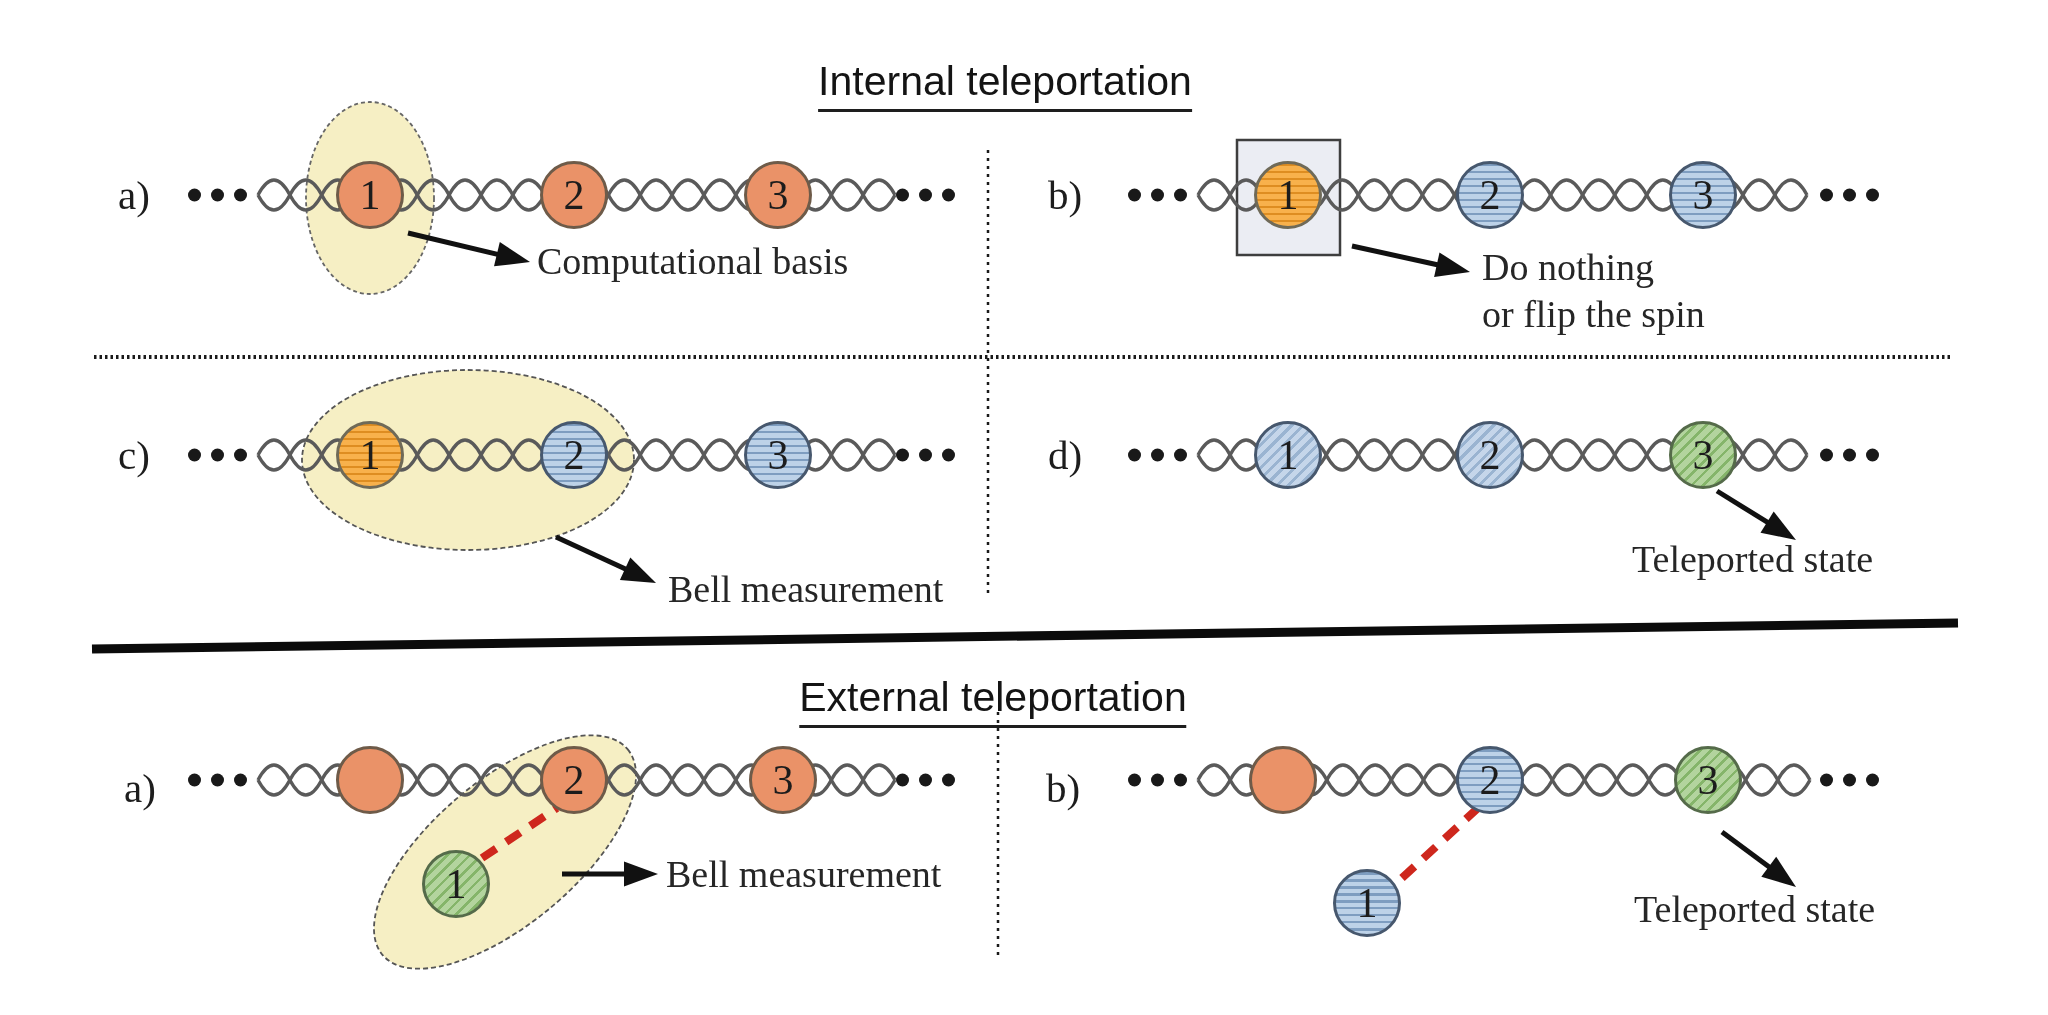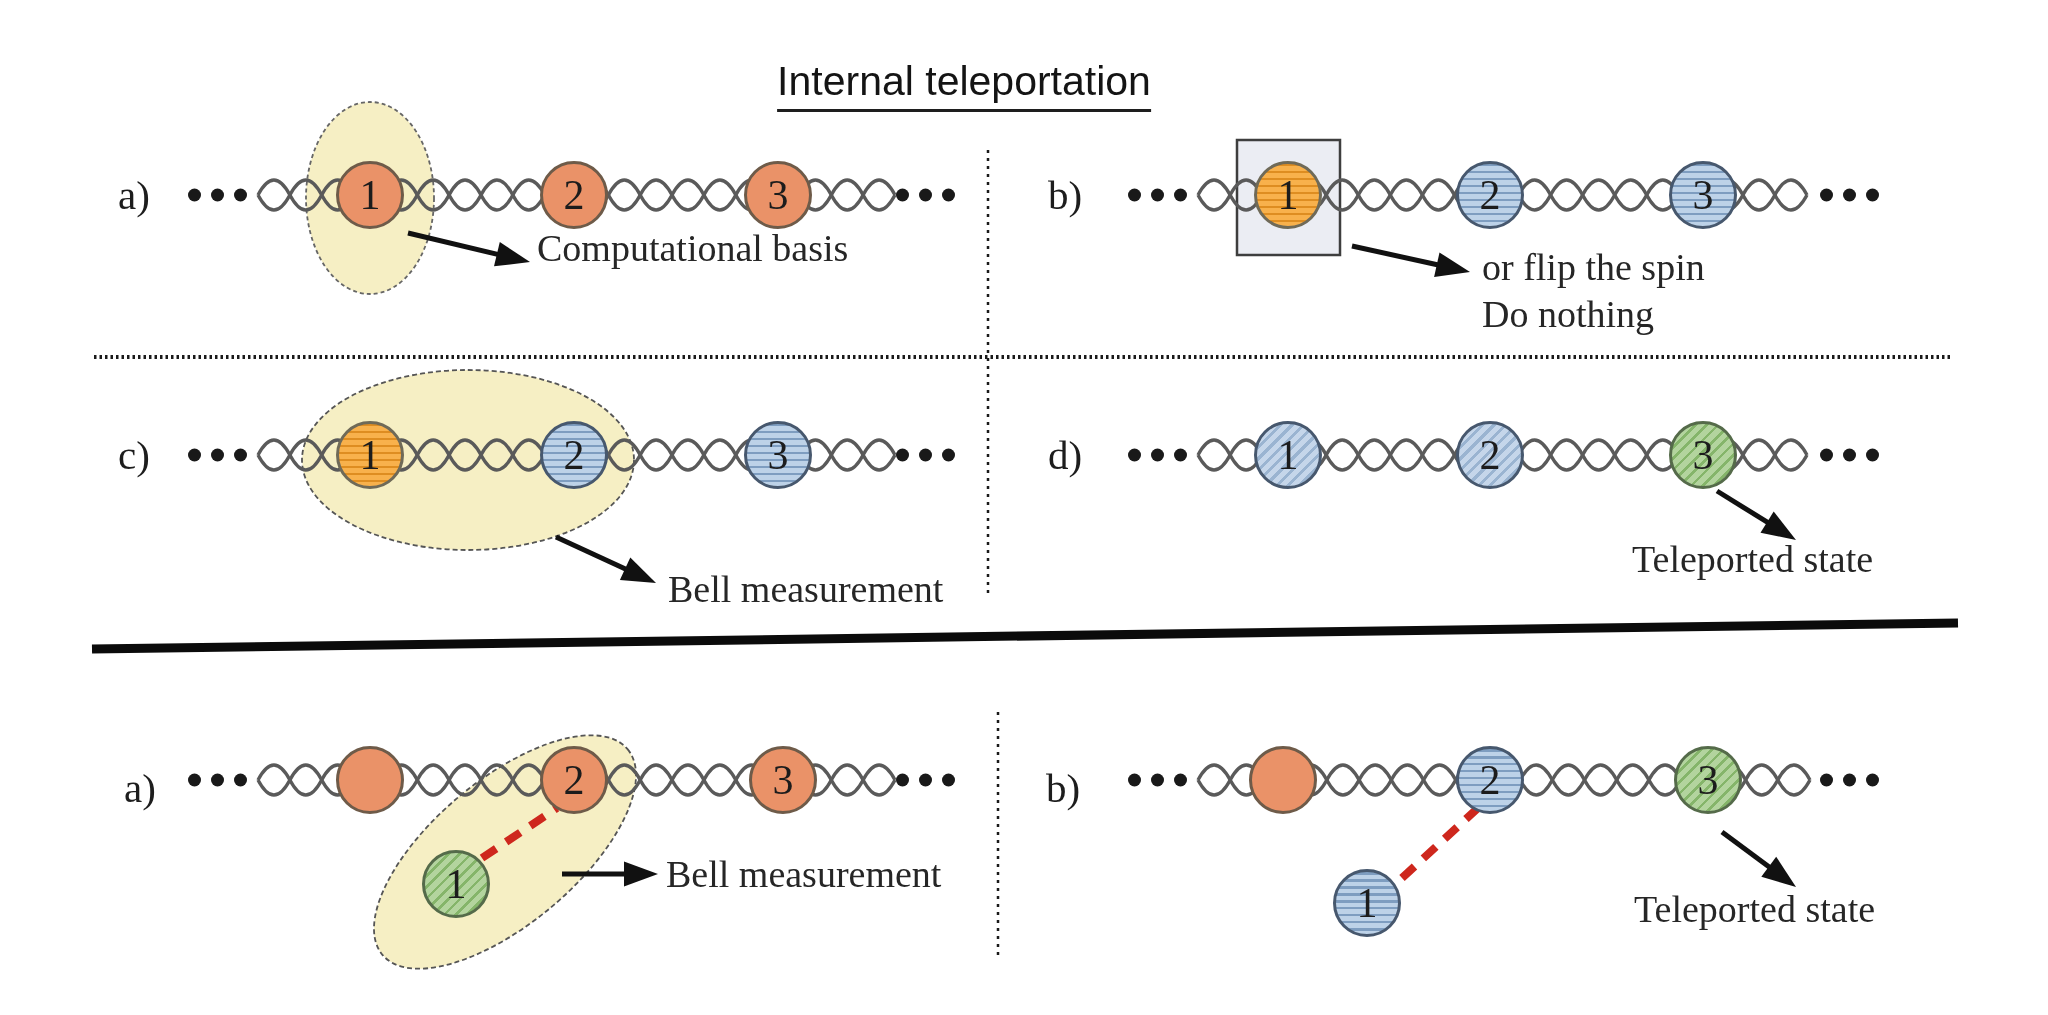--- a/index.html
+++ b/index.html
@@ -91,21 +91,22 @@
     <g>
         <line x1="562" y1="874" x2="628.0" y2="874.0" stroke="#111" stroke-width="5"></line>
         <polygon points="658,874 624.0,886.5 624.0,861.5" fill="#111"></polygon>
       </g>
     <g>
         <line x1="1722" y1="832" x2="1771.9" y2="869.1" stroke="#111" stroke-width="5"></line>
         <polygon points="1796,887 1761.3,876.8 1776.2,856.7" fill="#111"></polygon>
       </g>
   </svg>
 
-  <div class="stitle" style="left:964px;top:58px">Internal teleportation</div>
+  <div class="stitle" style="left:1005px;top:58px">Internal teleportation</div>
+  <div class="stitle" style="left:993px;top:674px">External teleportation</div>
 
   <div class="plabel" style="left:118px;top:195px">a)</div>
   <div class="plabel" style="left:1048px;top:195px">b)</div>
   <div class="plabel" style="left:118px;top:455px">c)</div>
   <div class="plabel" style="left:1048px;top:455px">d)</div>
   <div class="plabel" style="left:124px;top:788px">a)</div>
   <div class="plabel" style="left:1046px;top:788px">b)</div>
 
   <div class="dots" style="left:188px;top:195px">
       <span class="dot"></span>
@@ -187,25 +188,25 @@
   <div class="spin orange" style="left:370px;top:780px"></div>
   <div class="spin orange" style="left:574px;top:780px">2</div>
   <div class="spin orange" style="left:783px;top:780px">3</div>
   <div class="spin green-h" style="left:456px;top:884px">1</div>
 
   <div class="spin orange" style="left:1283px;top:780px"></div>
   <div class="spin blue-h" style="left:1490px;top:780px">2</div>
   <div class="spin green-h" style="left:1708px;top:780px">3</div>
   <div class="spin blue-h" style="left:1367px;top:903px">1</div>
 
-  <div class="note" style="left:537px;top:225px">
+  <div class="note" style="left:537px;top:238px">
     <div>Computational basis</div>
   </div>
   <div class="note" style="left:1482px;top:244px">
+    <div>Do nothing</div>
     <div>or flip the spin</div>
-    <div>Do nothing</div>
   </div>
   <div class="note" style="left:668px;top:566px">Bell measurement</div>
   <div class="note" style="left:1632px;top:536px">Teleported state</div>
   <div class="note" style="left:666px;top:851px">Bell measurement</div>
   <div class="note" style="left:1634px;top:886px">Teleported state</div>
 
 </div>
 
 </body></html>

